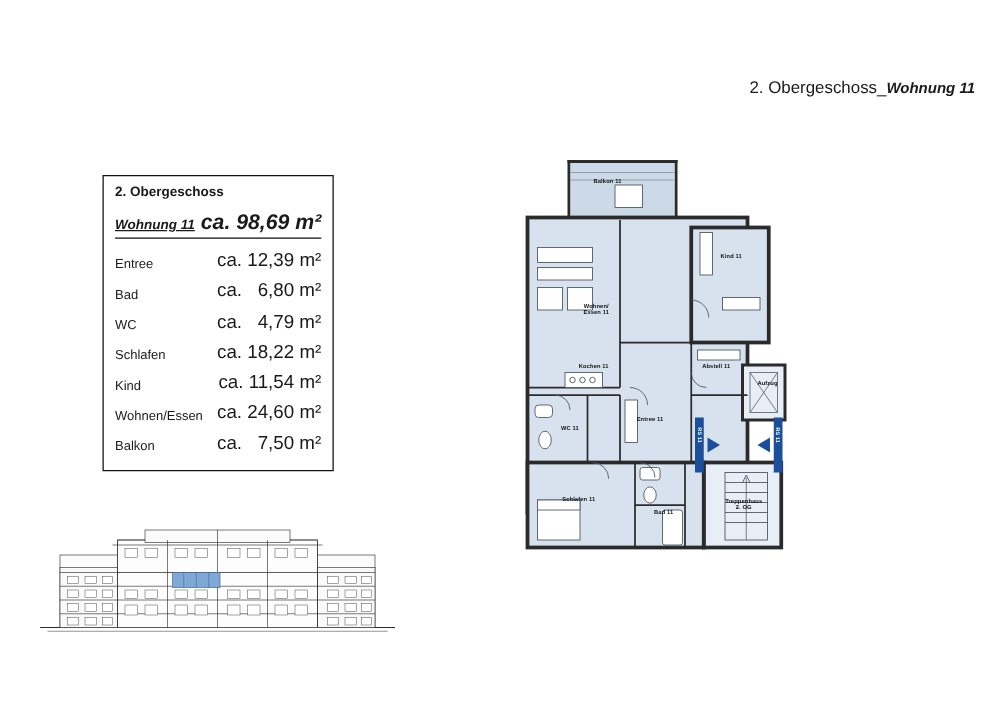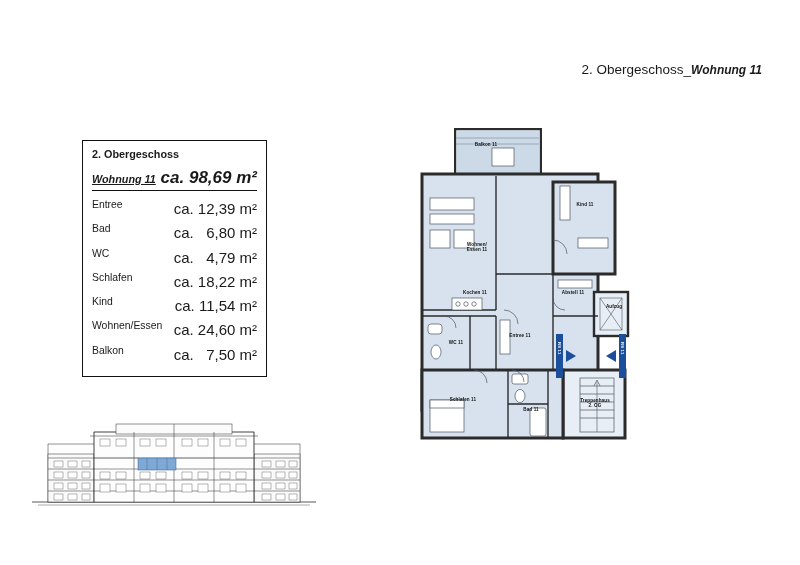--- a/index.html
+++ b/index.html
@@ -12,21 +12,21 @@
     height: 565px;
     position: relative;
     overflow: hidden;
     font-family: "Liberation Sans", sans-serif;
     color: #1a1a1a;
   }
 
   
   #header-title {
     position: absolute;
-    right: 38px;
+    right: 20px;
     top: 62px;
     font-size: 13.5px;
     white-space: nowrap;
   }
   #header-title .title-main { font-weight: 400; }
   #header-title .title-sub {
     font-weight: 700;
     font-style: italic;
     font-size: 12px;
   }
@@ -63,21 +63,21 @@
     text-decoration: underline;
   }
   #legend-sub-row .unit-area {
     font-weight: 700;
     font-style: italic;
     font-size: 17px;
   }
   .legend-row {
     display: flex;
     justify-content: space-between;
-    align-items: flex-start;
+    align-items: flex-end;
     line-height: 1.62;
   }
   .legend-row .r-label { font-size: 10.4px; }
   .legend-row .r-value { font-size: 15px; white-space: pre; }
 
   
   #elevation {
     position: absolute;
     left: 24px;
     top: 406px;

